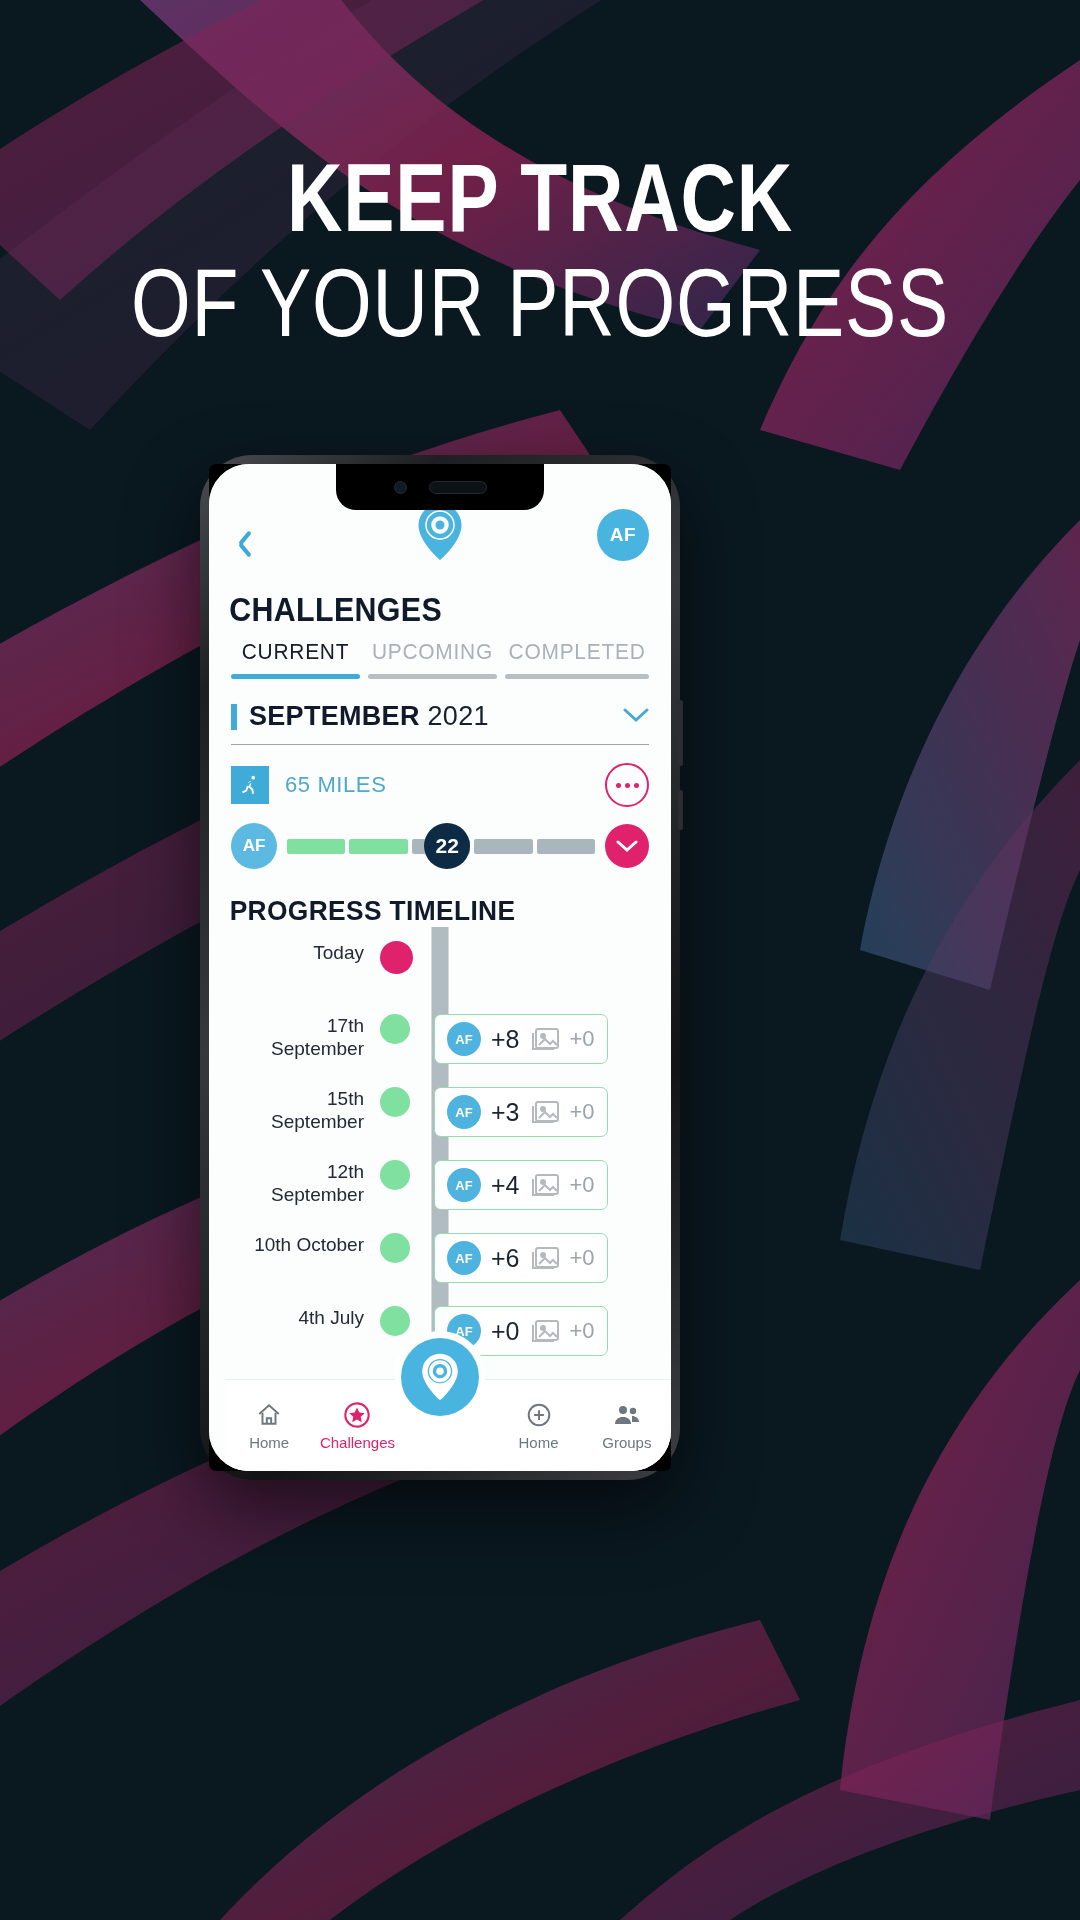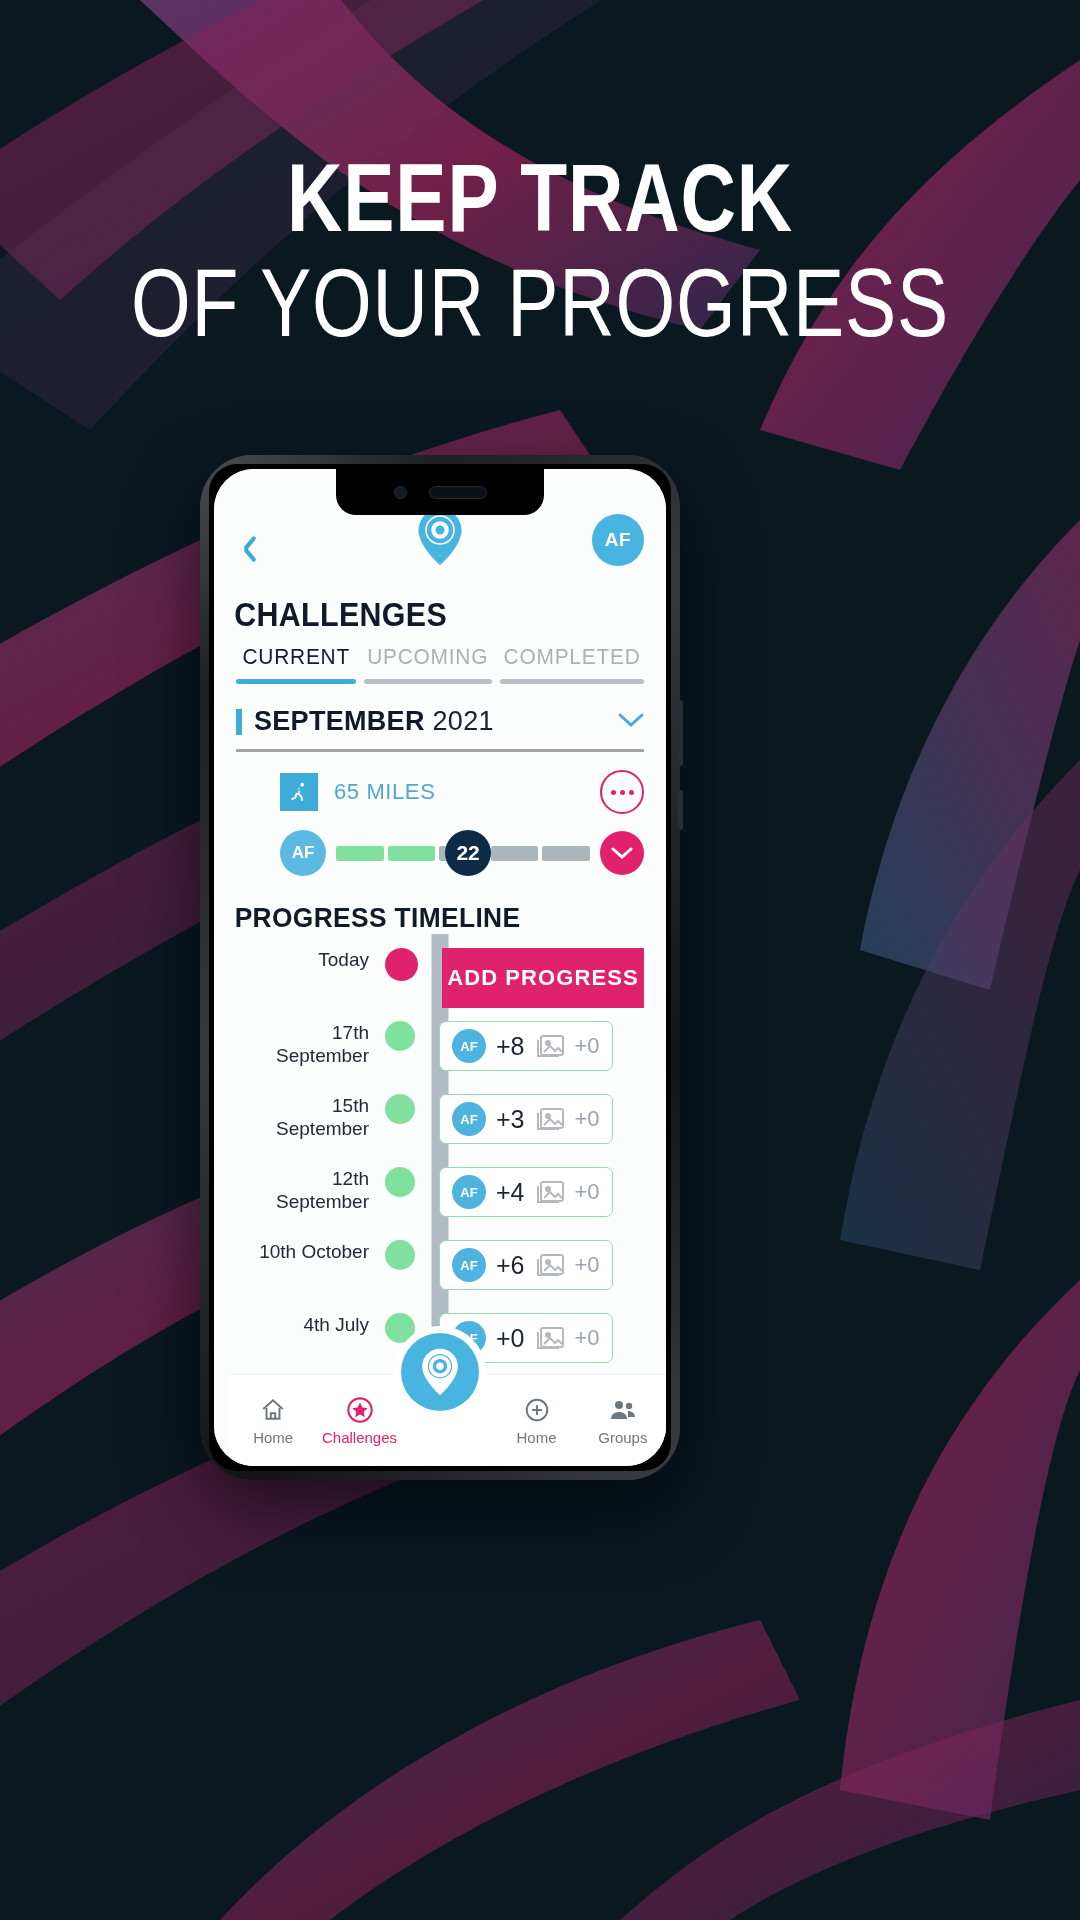--- a/index.html
+++ b/index.html
@@ -34,21 +34,21 @@
   .phone {
     position:absolute; z-index:10;
     left:200px; top:455px; width:480px; height:1025px;
     border-radius:52px;
     background:linear-gradient(135deg,#4a4d52 0%,#1d1f22 16%,#35383d 40%,#111315 72%,#3c3f44 100%);
     padding:9px;
     box-shadow:0 30px 70px rgba(0,0,0,.55);
   }
   .phone-inner {
     position:relative; width:100%; height:100%;
-    border-radius:28px; background:#000; padding:5px; overflow:hidden;
+    border-radius:7px; background:#000; overflow:hidden;
   }
   .screen {
     position:relative; width:100%; height:100%;
     border-radius:40px; background:#fdfdfd; overflow:hidden;
   }
   .notch {
     position:absolute; top:0; left:50%; transform:translateX(-50%);
     width:208px; height:46px; background:#000;
     border-bottom-left-radius:20px; border-bottom-right-radius:20px;
     z-index:30; display:flex; align-items:center; justify-content:center; gap:22px;
@@ -92,32 +92,32 @@
     font-family:"Liberation Sans Narrow","Liberation Sans",sans-serif;
     font-size:22px; letter-spacing:.8px; color:#a9b2b8; padding-bottom:9px; display:block;
     transform:scaleX(.95);
   }
   .tab.active .lbl { color:#141d2d; }
   .tab .ul { height:5px; border-radius:3px; background:#b5bfc4; }
   .tab.active .ul { background:#3fabd9; }
 
   .month-row {
     margin:22px 22px 0 22px; display:flex; align-items:center;
-    border-bottom:3px solid #a3a3a3; padding-bottom:12px;
+    border-bottom:1px solid #a3a3a3; padding-bottom:12px;
   }
   .month-accent { width:6px; height:26px; background:#3fabd9; margin-right:12px; }
   .month-txt {
     font-family:"Liberation Sans Narrow","Liberation Sans",sans-serif;
     font-size:27px; color:#111a2b; letter-spacing:.3px;
   }
   .month-txt b { font-weight:700; }
   .month-txt span { font-weight:400; color:#16202f; }
   .month-chev { margin-left:auto; }
 
-  .challenge-card { padding:18px 22px 0 22px;margin-left:44px; }
+  .challenge-card { padding:18px 22px 0 22px; }
   .ch-row1 { display:flex; align-items:center; }
   .ch-ico {
     width:38px; height:38px; background:#3fabd9;
     display:flex; align-items:center; justify-content:center; color:#fff;
   }
   .ch-miles {
     margin-left:16px; color:#4fa8cd; font-size:22px;
     font-family:"Liberation Sans Narrow","Liberation Sans",sans-serif; letter-spacing:.6px;
   }
   .dots-btn {
@@ -347,23 +347,20 @@
         </div>
 
         <div class="pt-title">PROGRESS TIMELINE</div>
 
         <div class="timeline">
           <div class="spine"></div>
 
           <div class="tl-row">
             <div class="tl-date">Today</div>
             <div class="tl-dot today"></div>
-            <div class="tl-right">
-              <div class="add-btn">ADD PROGRESS</div>
-            </div>
           </div>
 
           <div class="tl-row">
             <div class="tl-date">17th September</div>
             <div class="tl-dot"></div>
             <div class="tl-right">
               <div class="chip">
                 <span class="cav">AF</span>
                 <span class="cnum">+8</span>
                 <span class="cimg">

